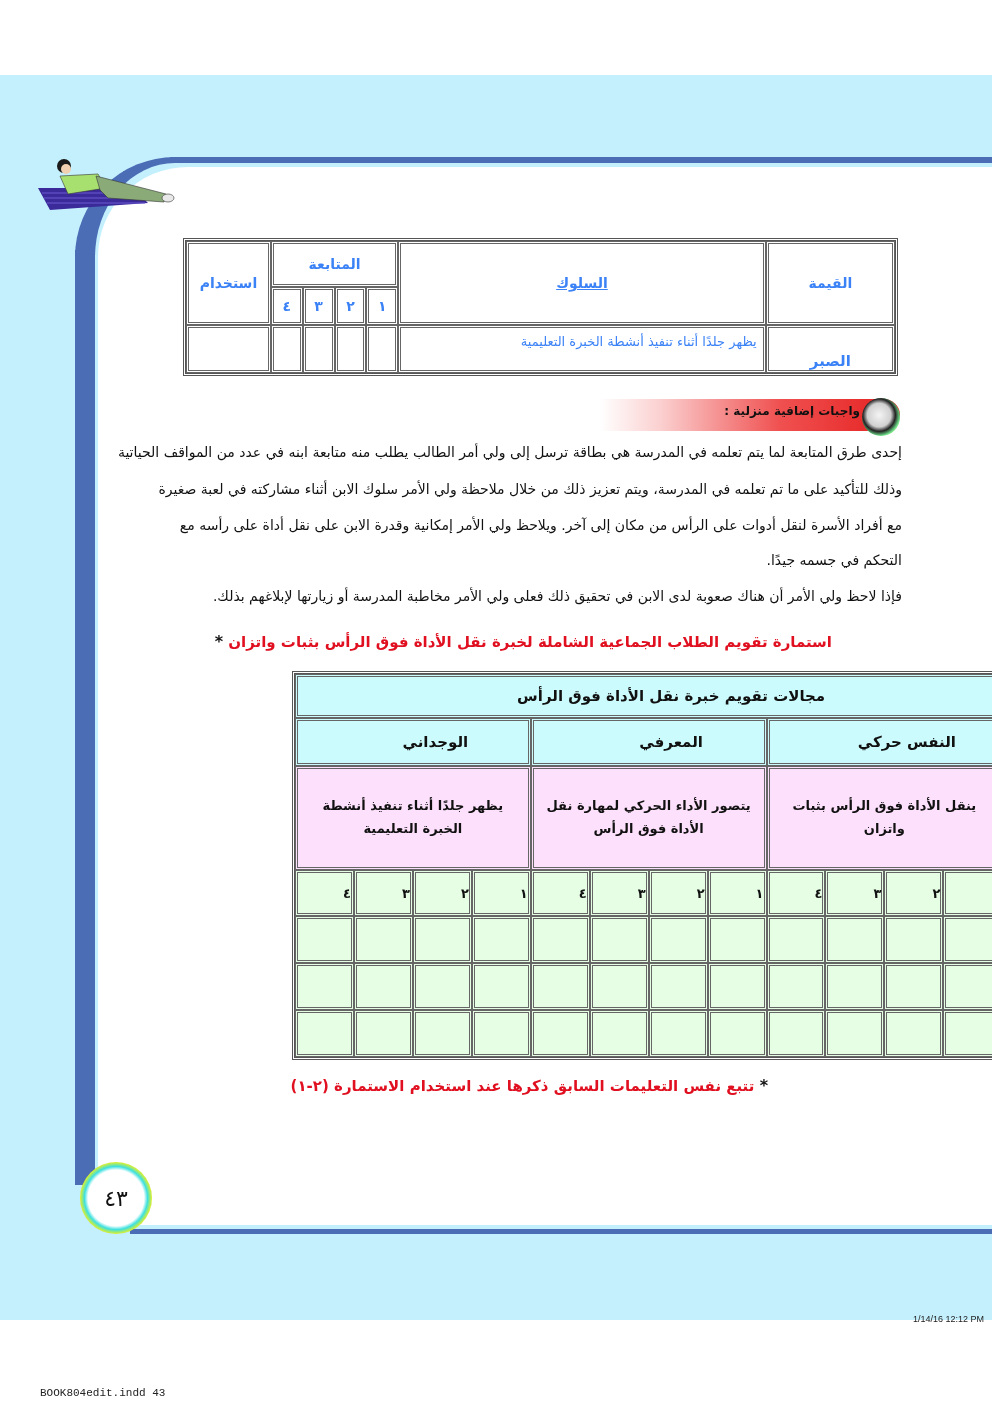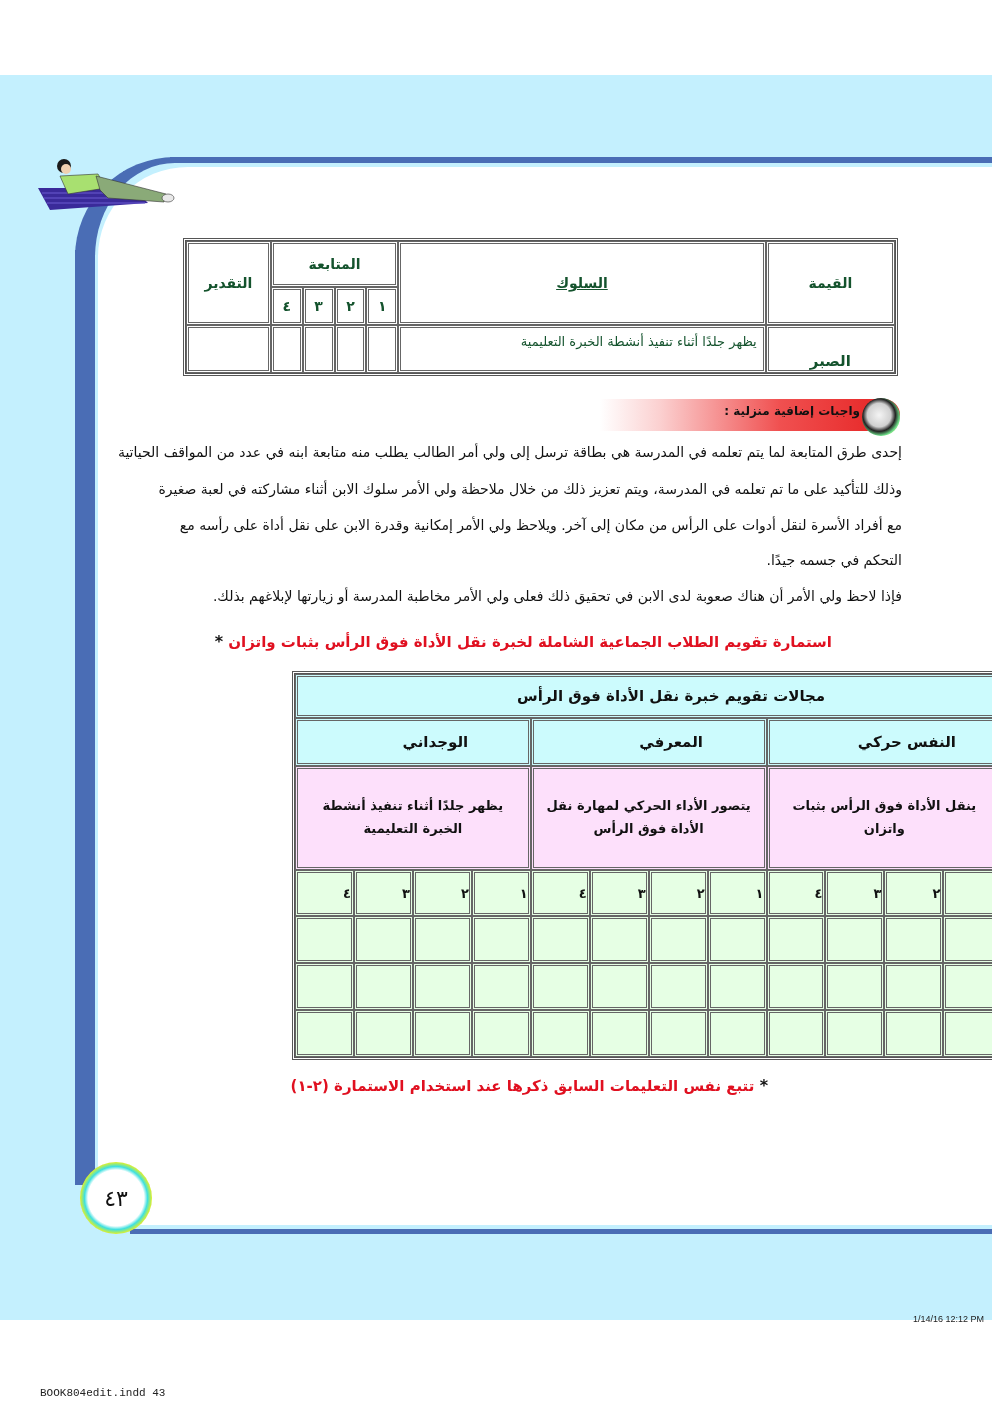--- a/index.html
+++ b/index.html
@@ -15,21 +15,21 @@
 
   .illustration { position: absolute; left: 38px; top: 158px; width: 140px; height: 60px; }
 
   .page-number-badge { position: absolute; left: 80px; top: 1162px; width: 72px; height: 72px; border-radius: 50%;
     background: radial-gradient(circle, #ffffff 55%, #3ee0e0 62%, #d8f030 70%, #2a2a2a 78%, #b42018 84%, #b42018 100%);
     display: flex; align-items: center; justify-content: center; }
   .page-number-badge span { font-weight: normal; font-size: 22px; color: #111; font-family: "DejaVu Sans", sans-serif; }
 
   
   .t1 { position: absolute; left: 183px; top: 238px; width: 715px; border-collapse: separate; border-spacing: 0; border: 3px double #555; direction: rtl; }
-  .t1 td { border: 3px double #666; text-align: center; font-weight: bold; font-size: 14px; color: #14532d; margin-top: 20px; }
+  .t1 td { border: 3px double #666; text-align: center; font-weight: bold; font-size: 14px; color: #3b82f6; margin-top: 20px; }
   .t1 .c-value { width: 130px; }
   .t1 .c-behavior { width: 370px; text-decoration: underline; }
   .t1 .c-num { width: 32px; height: 38px; }
   .t1 .c-grade { width: 85px; }
   .t1 .behavior-text { text-align: right; vertical-align: top; padding: 6px 6px; font-weight: normal; font-size: 13px; }
   .t1 .value-text { vertical-align: bottom; font-size: 15px; }
 
   
   .hw-banner { position: absolute; left: 600px; top: 399px; width: 300px; height: 32px;
     background: linear-gradient(to left, #e52020 0%, #f05050 40%, #fbd0d0 80%, rgba(255,255,255,0) 100%); border-radius: 0 16px 16px 0; }
@@ -87,21 +87,21 @@
 <div class="page-number-badge">
   <span>٤٣</span>
 </div>
 
 <table class="t1">
   <tbody>
       <tr>
     <td class="c-value" rowspan="2">القيمة</td>
     <td class="c-behavior" rowspan="2">السلوك</td>
     <td colspan="4" style="height:46px">المتابعة</td>
-    <td class="c-grade" rowspan="2">التقدير</td>
+    <td class="c-grade" rowspan="2">استخدام</td>
   </tr>
   <tr>
     <td class="c-num">١</td>
     <td class="c-num">٢</td>
     <td class="c-num">٣</td>
     <td class="c-num">٤</td>
   </tr>
   <tr style="height:48px">
     <td class="value-text">الصبر</td>
     <td class="behavior-text">يظهر جلدًا أثناء تنفيذ أنشطة الخبرة التعليمية</td>

